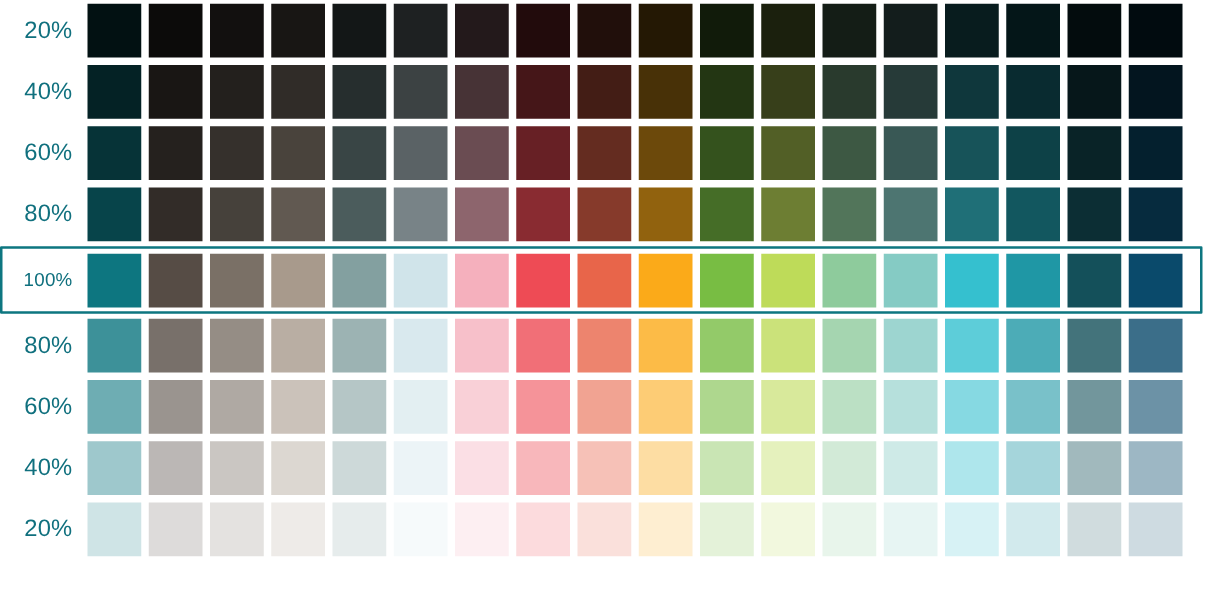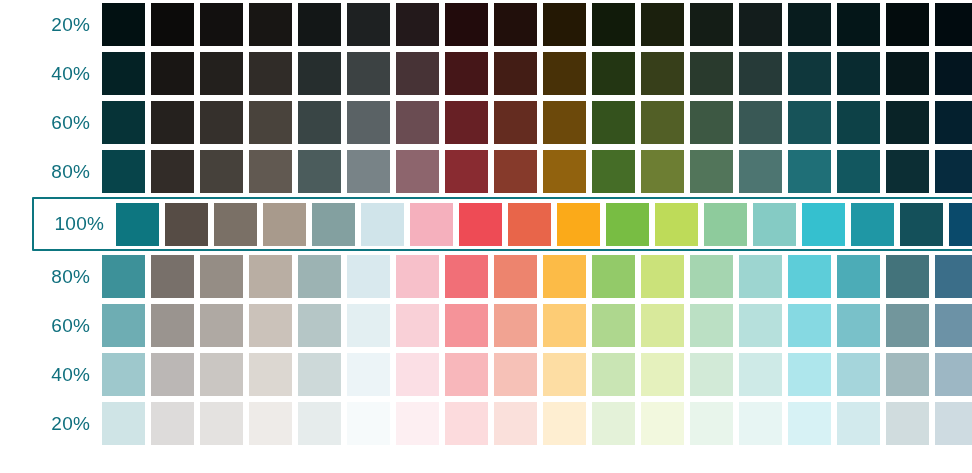--- a/index.html
+++ b/index.html
@@ -7,21 +7,20 @@
   body{
     width:972px;height:473px;
     background:#ffffff;
     font-family:"Liberation Sans","DejaVu Sans",sans-serif;
     overflow:hidden;
   }
   #palette-grid{
     position:relative;
     width:972px;height:473px;
     box-sizing:border-box;
-    padding-left:32px;
   }
   .row{
     position:relative;
     display:flex;
     align-items:center;
     height:49px;
     box-sizing:border-box;
   }
   .row-label{
     width:70px;
@@ -53,22 +52,21 @@
     border:2px solid #0d7680;
     height:54px;
     margin-top:1px;
     margin-bottom:1px;
     width:962px;
     border-radius:1px;
   }
   .row.highlight .row-label{
     width:68px;
     flex:0 0 68px;
-    font-size:19px;
-    margin-left:14px;
+    font-size:15px;
   }
 </style>
 </head>
 <body>
 
 <div id="palette-grid">
     <div class="row">
       <div class="row-label">20%</div>
       <div class="swatches">
         <div class="swatch" style="background: rgb(2, 17, 18);"></div>

